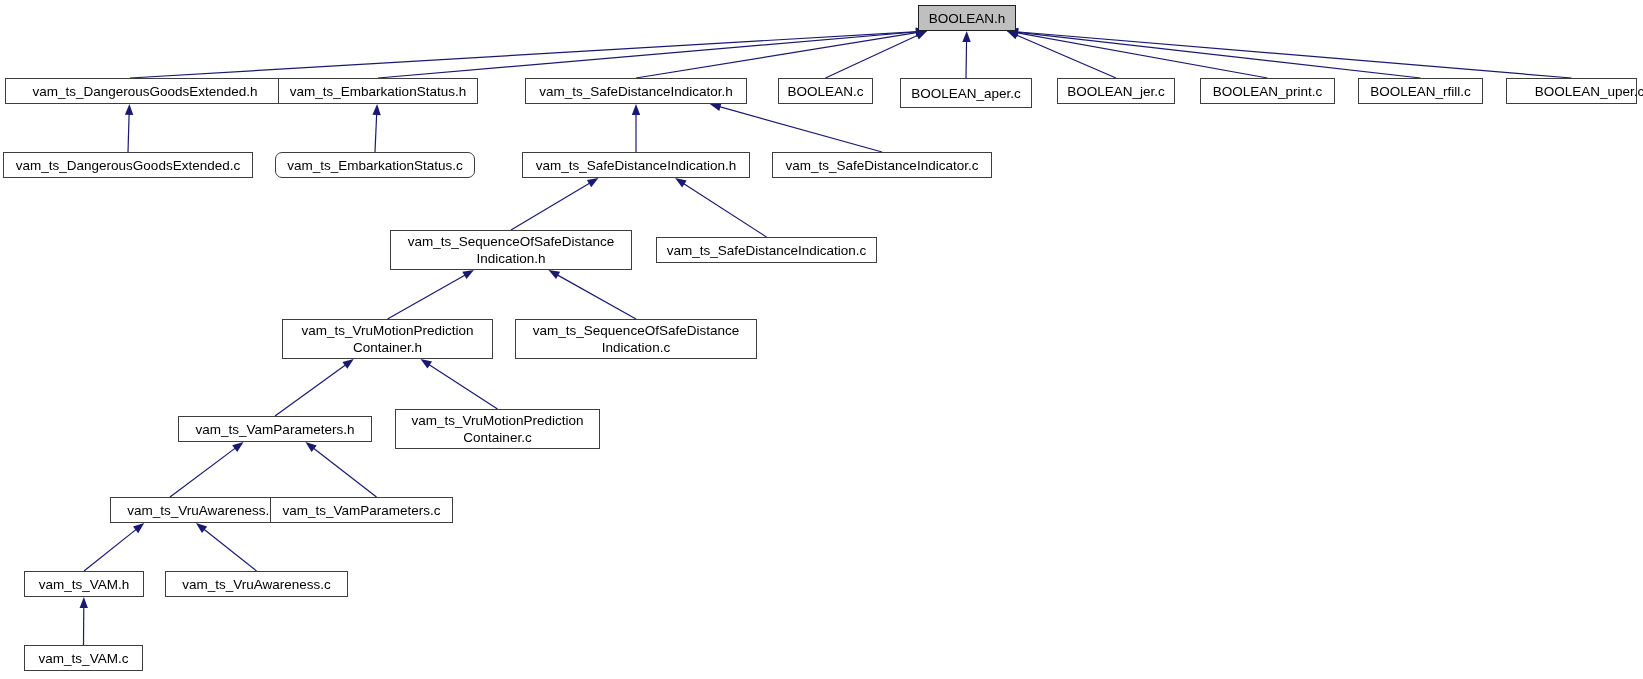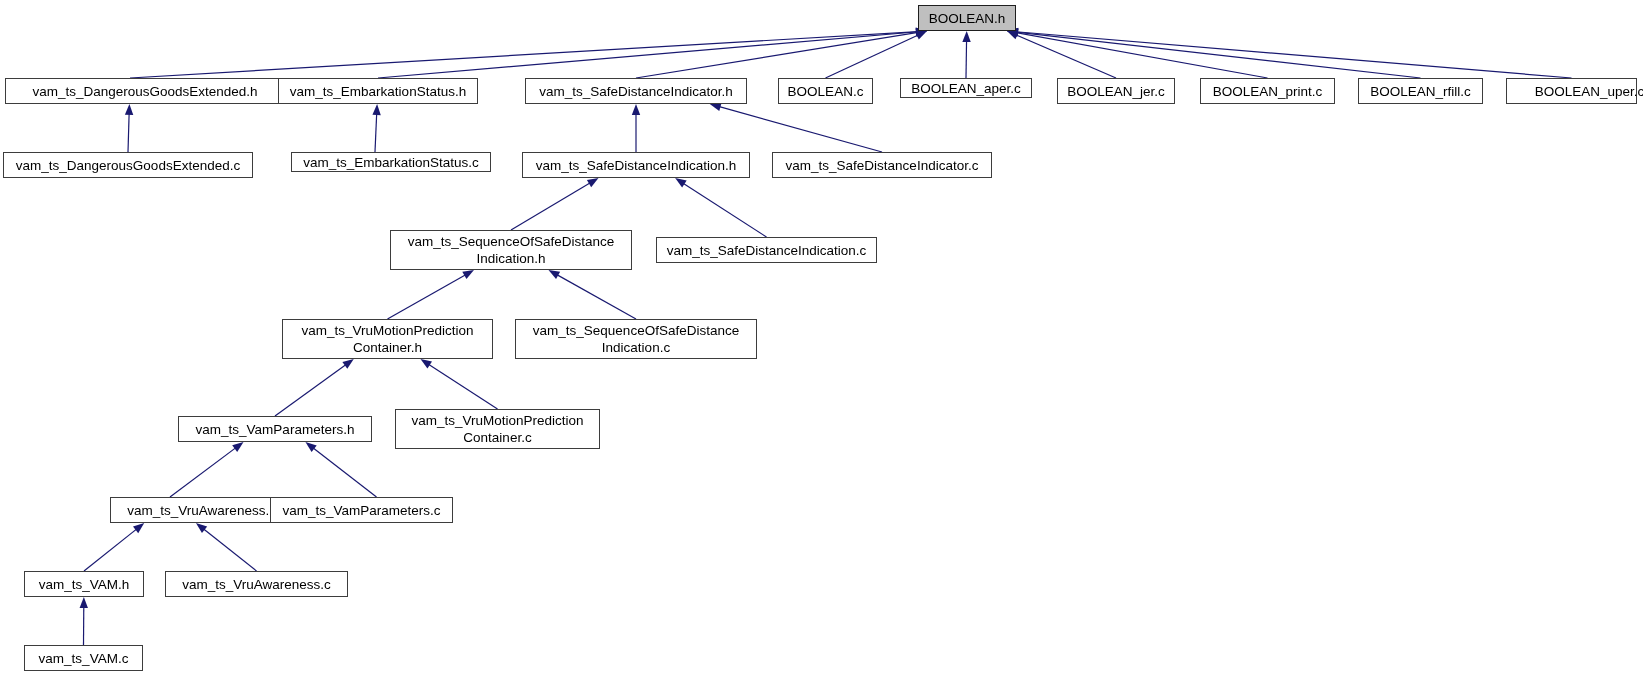--- a/index.html
+++ b/index.html
@@ -96,27 +96,27 @@
       <polygon points="195.95,523 207.17913758288807,526.5420995390544 201.96091793969038,533.1246661931299" fill="#191970"></polygon>
       <line x1="83.5" y1="645" x2="83.78437674451865" y2="605.9997607517278" stroke="#191970" stroke-width="1.2"></line>
       <polygon points="83.85,597 87.96968214966243,608.0303317713364 79.56990544804982,607.9690833995538" fill="#191970"></polygon>
     </svg>
 
 <div class="node focus" style="left: 918px; top: 5px; width: 98px; height: 26px;">BOOLEAN.h</div>
     <div class="node" style="left: 5px; top: 78px; width: 280px; height: 26px;">vam_ts_DangerousGoodsExtended.h</div>
     <div class="node" style="left: 278px; top: 78px; width: 200px; height: 26px;">vam_ts_EmbarkationStatus.h</div>
     <div class="node" style="left: 525px; top: 78px; width: 222px; height: 26px;">vam_ts_SafeDistanceIndicator.h</div>
     <div class="node" style="left: 778px; top: 78px; width: 95px; height: 26px;">BOOLEAN.c</div>
-    <div class="node" style="left: 900px; top: 78px; width: 132px; height: 20px;">BOOLEAN_aper.c</div>
+    <div class="node" style="left: 900px; top: 78px; width: 132px; height: 30px;">BOOLEAN_aper.c</div>
     <div class="node" style="left: 1057px; top: 78px; width: 118px; height: 26px;">BOOLEAN_jer.c</div>
     <div class="node" style="left: 1200px; top: 78px; width: 135px; height: 26px;">BOOLEAN_print.c</div>
     <div class="node" style="left: 1358px; top: 78px; width: 125px; height: 26px;">BOOLEAN_rfill.c</div>
     <div class="node" style="left: 1506px; top: 78px; width: 131px; height: 26px; padding-left: 36px;">BOOLEAN_uper.c</div>
     <div class="node" style="left: 3px; top: 152px; width: 250px; height: 26px;">vam_ts_DangerousGoodsExtended.c</div>
-    <div class="node" style="left: 291px; top: 152px; width: 200px; height: 20px;">vam_ts_EmbarkationStatus.c</div>
+    <div class="node" style="left: 275px; top: 152px; width: 200px; height: 26px; border-radius: 7px;">vam_ts_EmbarkationStatus.c</div>
     <div class="node" style="left: 522px; top: 152px; width: 228px; height: 26px;">vam_ts_SafeDistanceIndication.h</div>
     <div class="node" style="left: 772px; top: 152px; width: 220px; height: 26px;">vam_ts_SafeDistanceIndicator.c</div>
     <div class="node" style="left: 390px; top: 230px; width: 242px; height: 40px;">vam_ts_SequenceOfSafeDistance
 Indication.h</div>
     <div class="node" style="left: 656px; top: 237px; width: 221px; height: 26px;">vam_ts_SafeDistanceIndication.c</div>
     <div class="node" style="left: 282px; top: 319px; width: 211px; height: 40px;">vam_ts_VruMotionPrediction
 Container.h</div>
     <div class="node" style="left: 515px; top: 319px; width: 242px; height: 40px;">vam_ts_SequenceOfSafeDistance
 Indication.c</div>
     <div class="node" style="left: 178px; top: 416px; width: 194px; height: 26px;">vam_ts_VamParameters.h</div>

